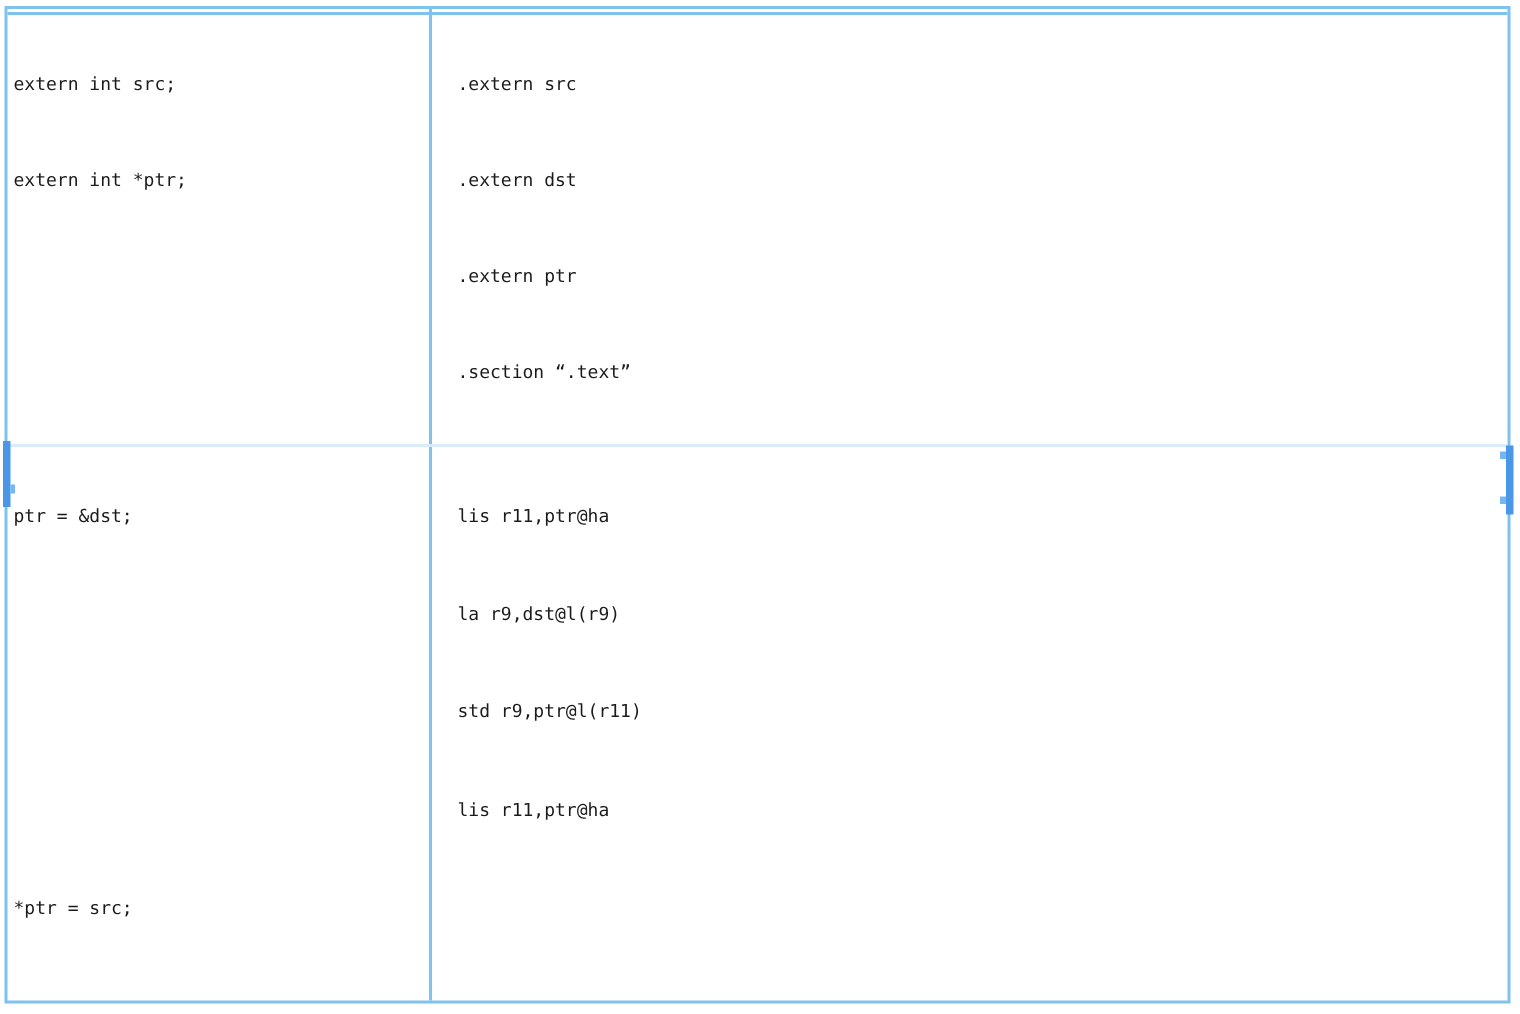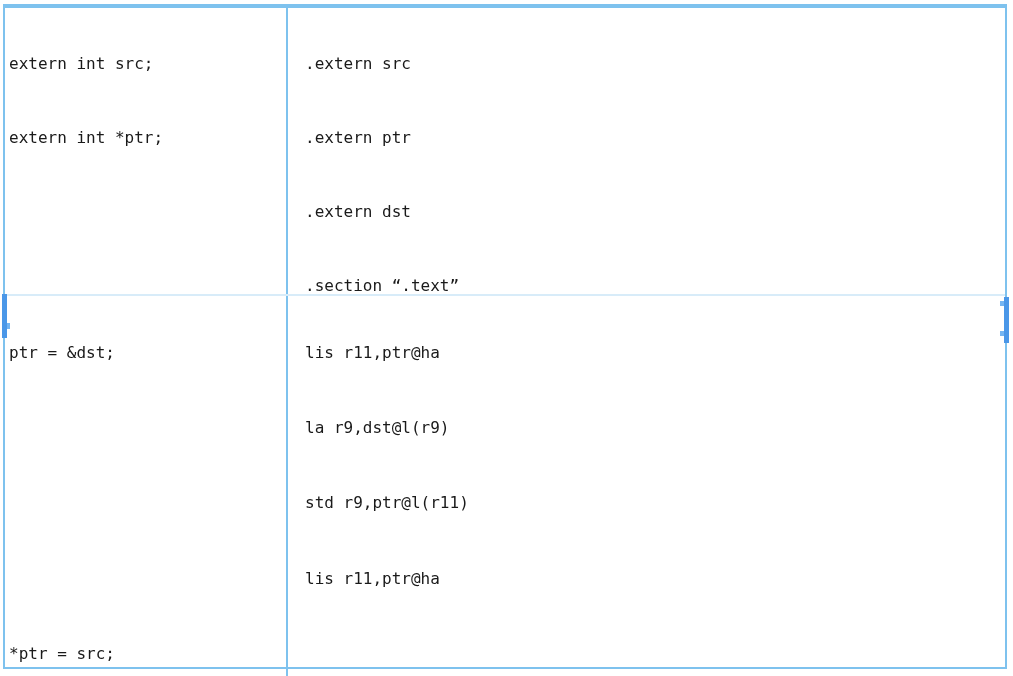--- a/index.html
+++ b/index.html
@@ -34,21 +34,21 @@
     font-size: 15px; color: #000000;
     font-family: "Liberation Sans", sans-serif;
   }
 
   
   .band.row1 { height: 288px; border-bottom: 2px solid #d8ecf9; }
   .band.row2 { flex: 1; }
 
   .code-cell {
     font-family: "DejaVu Sans Mono", "Liberation Mono", monospace;
-    font-size: 16px;
+    font-size: 12px;
     color: #1a1a1a;
     overflow: hidden;
     white-space: pre;
   }
   .cell-c.code-cell  { padding-left: 4px; }
   .cell-asm.code-cell { padding-left: 17px; }
   .row1 .line { height: 36px;   line-height: 36px; }
   .row2 .line { height: 37.2px; line-height: 37.2px; }
 
   
@@ -83,22 +83,22 @@
 
     <div class="band row1">
       <div class="cell-c code-cell">
         <div class="line">extern int src;</div>
         <div class="line">extern int *ptr;</div>
         <div class="line"></div>
         
       </div>
       <div class="cell-asm code-cell">
         <div class="line">.extern src</div>
+        <div class="line">.extern dst</div>
         <div class="line">.extern ptr</div>
-        <div class="line">.extern dst</div>
         <div class="line">.section “.text”</div>
         
         
         
         
       </div>
     </div>
 
     <div class="band row2">
       <div class="cell-c code-cell">

